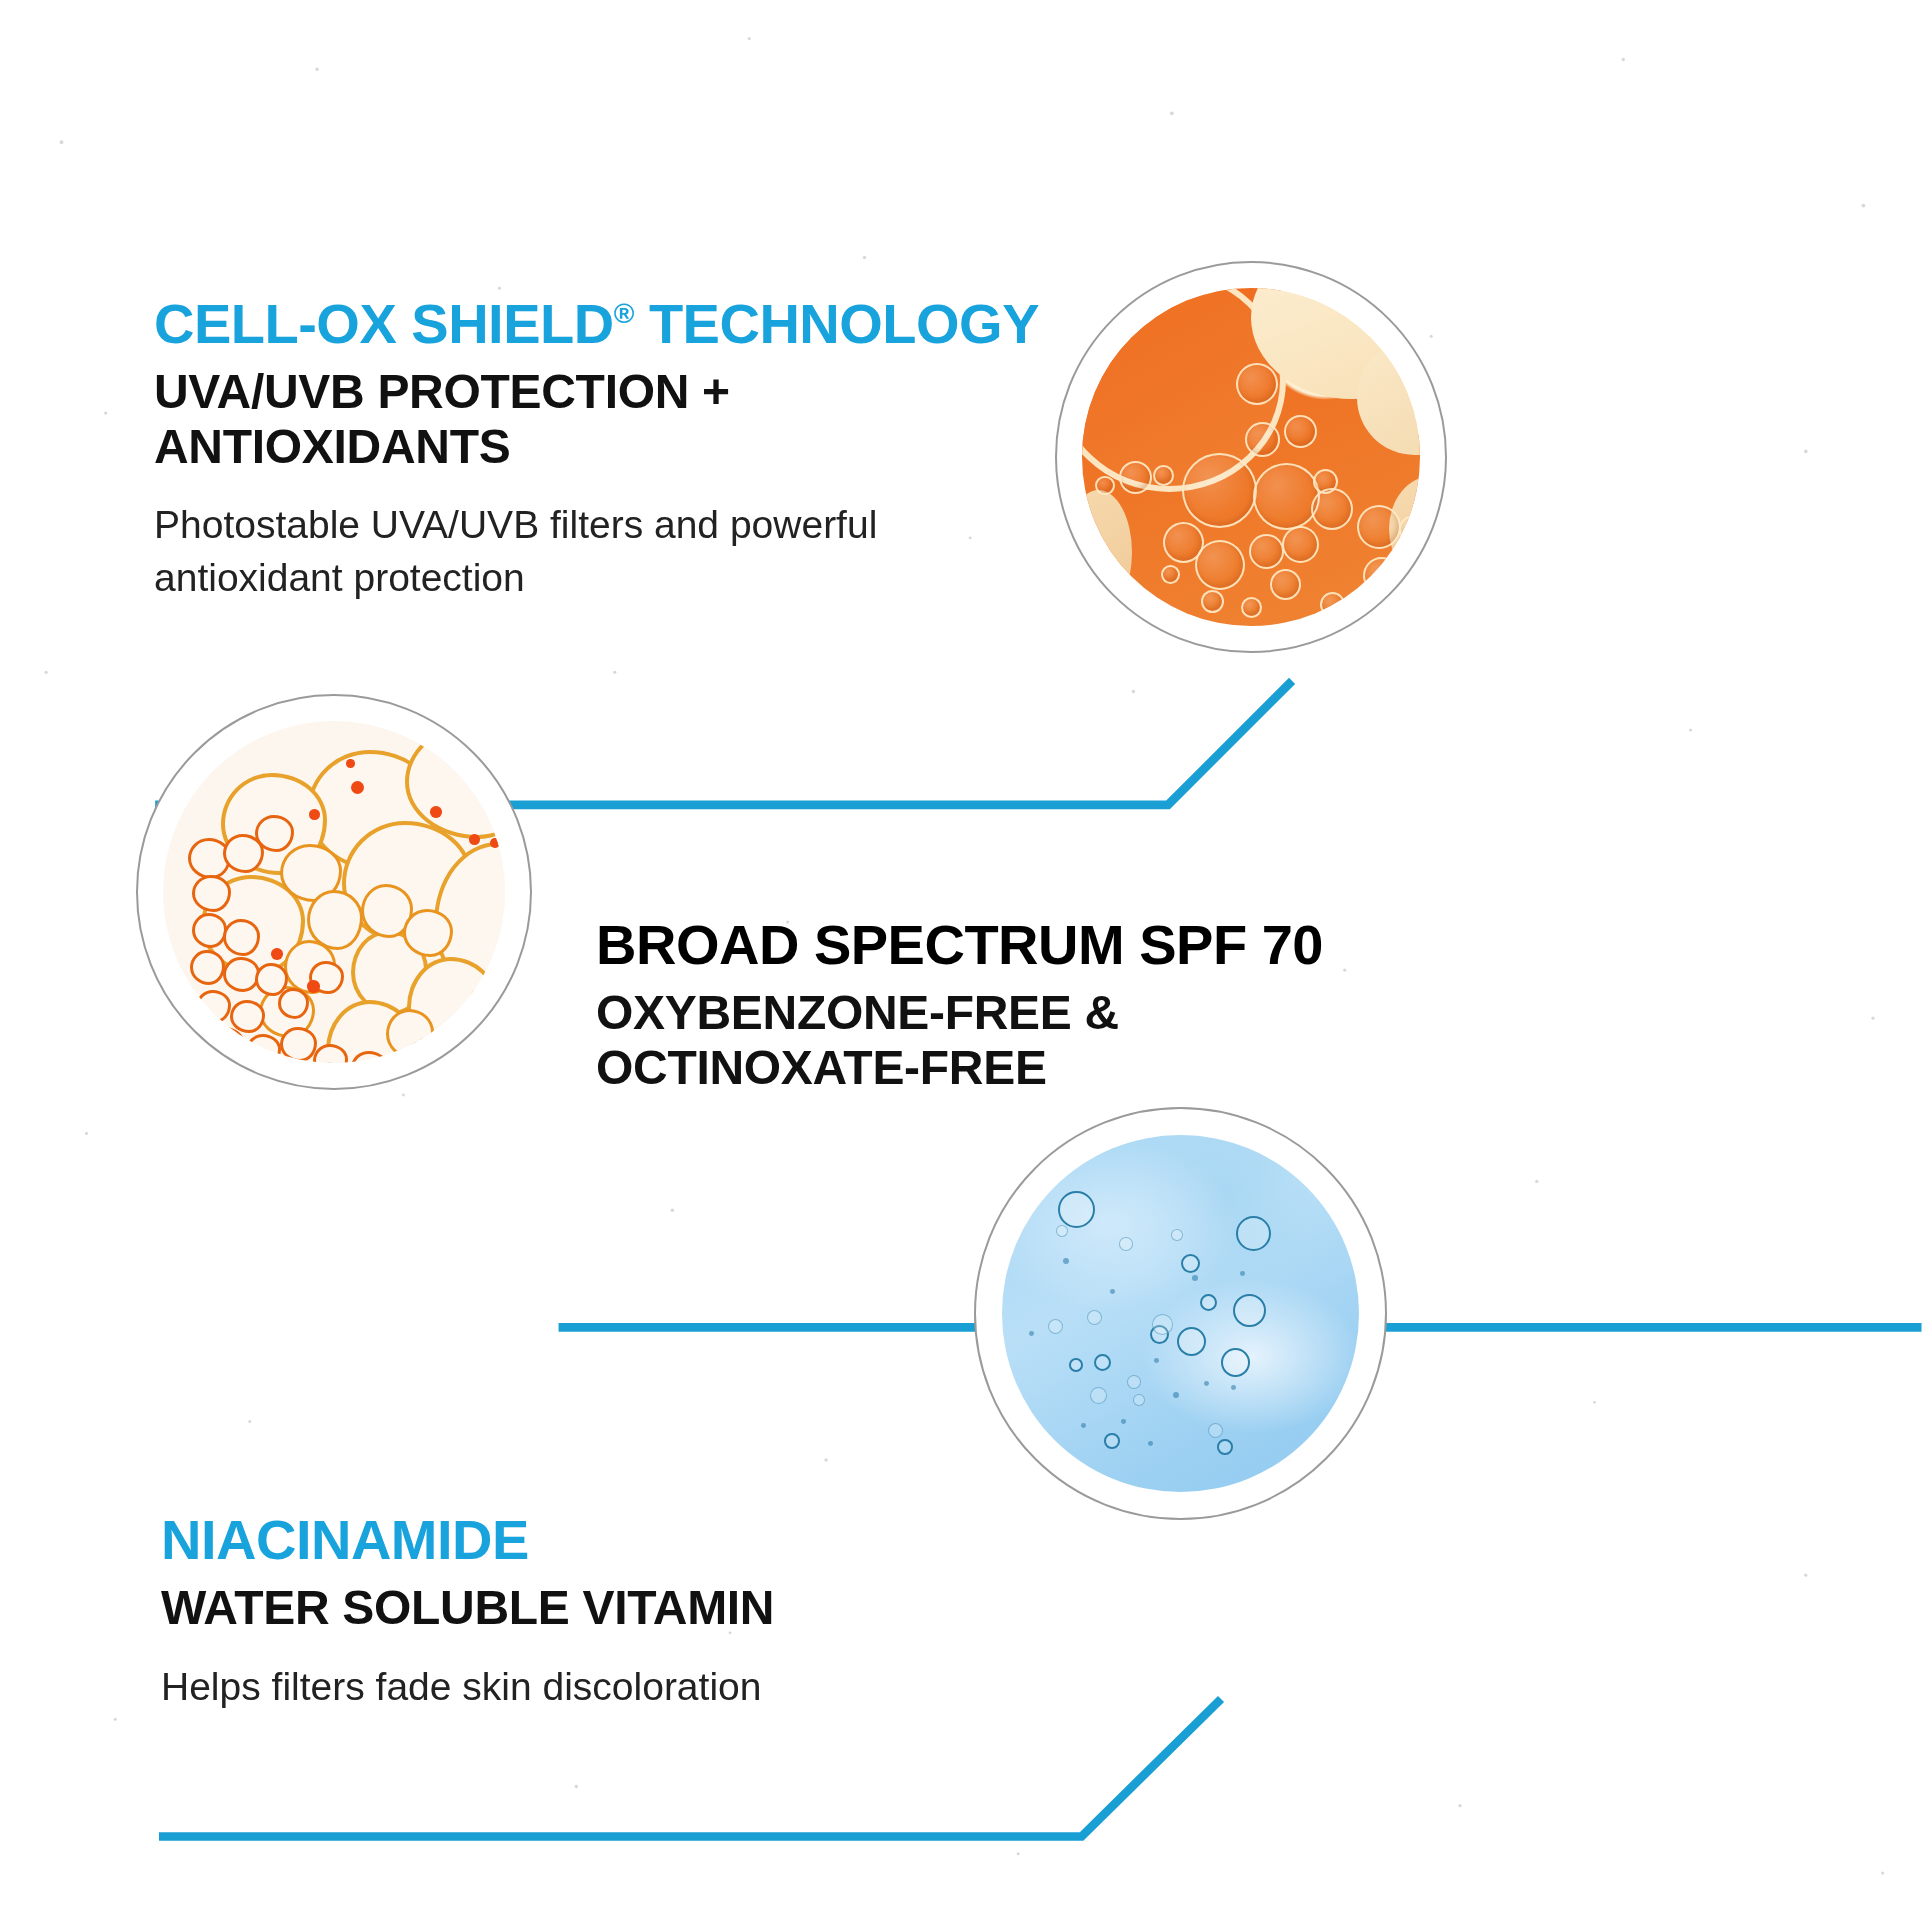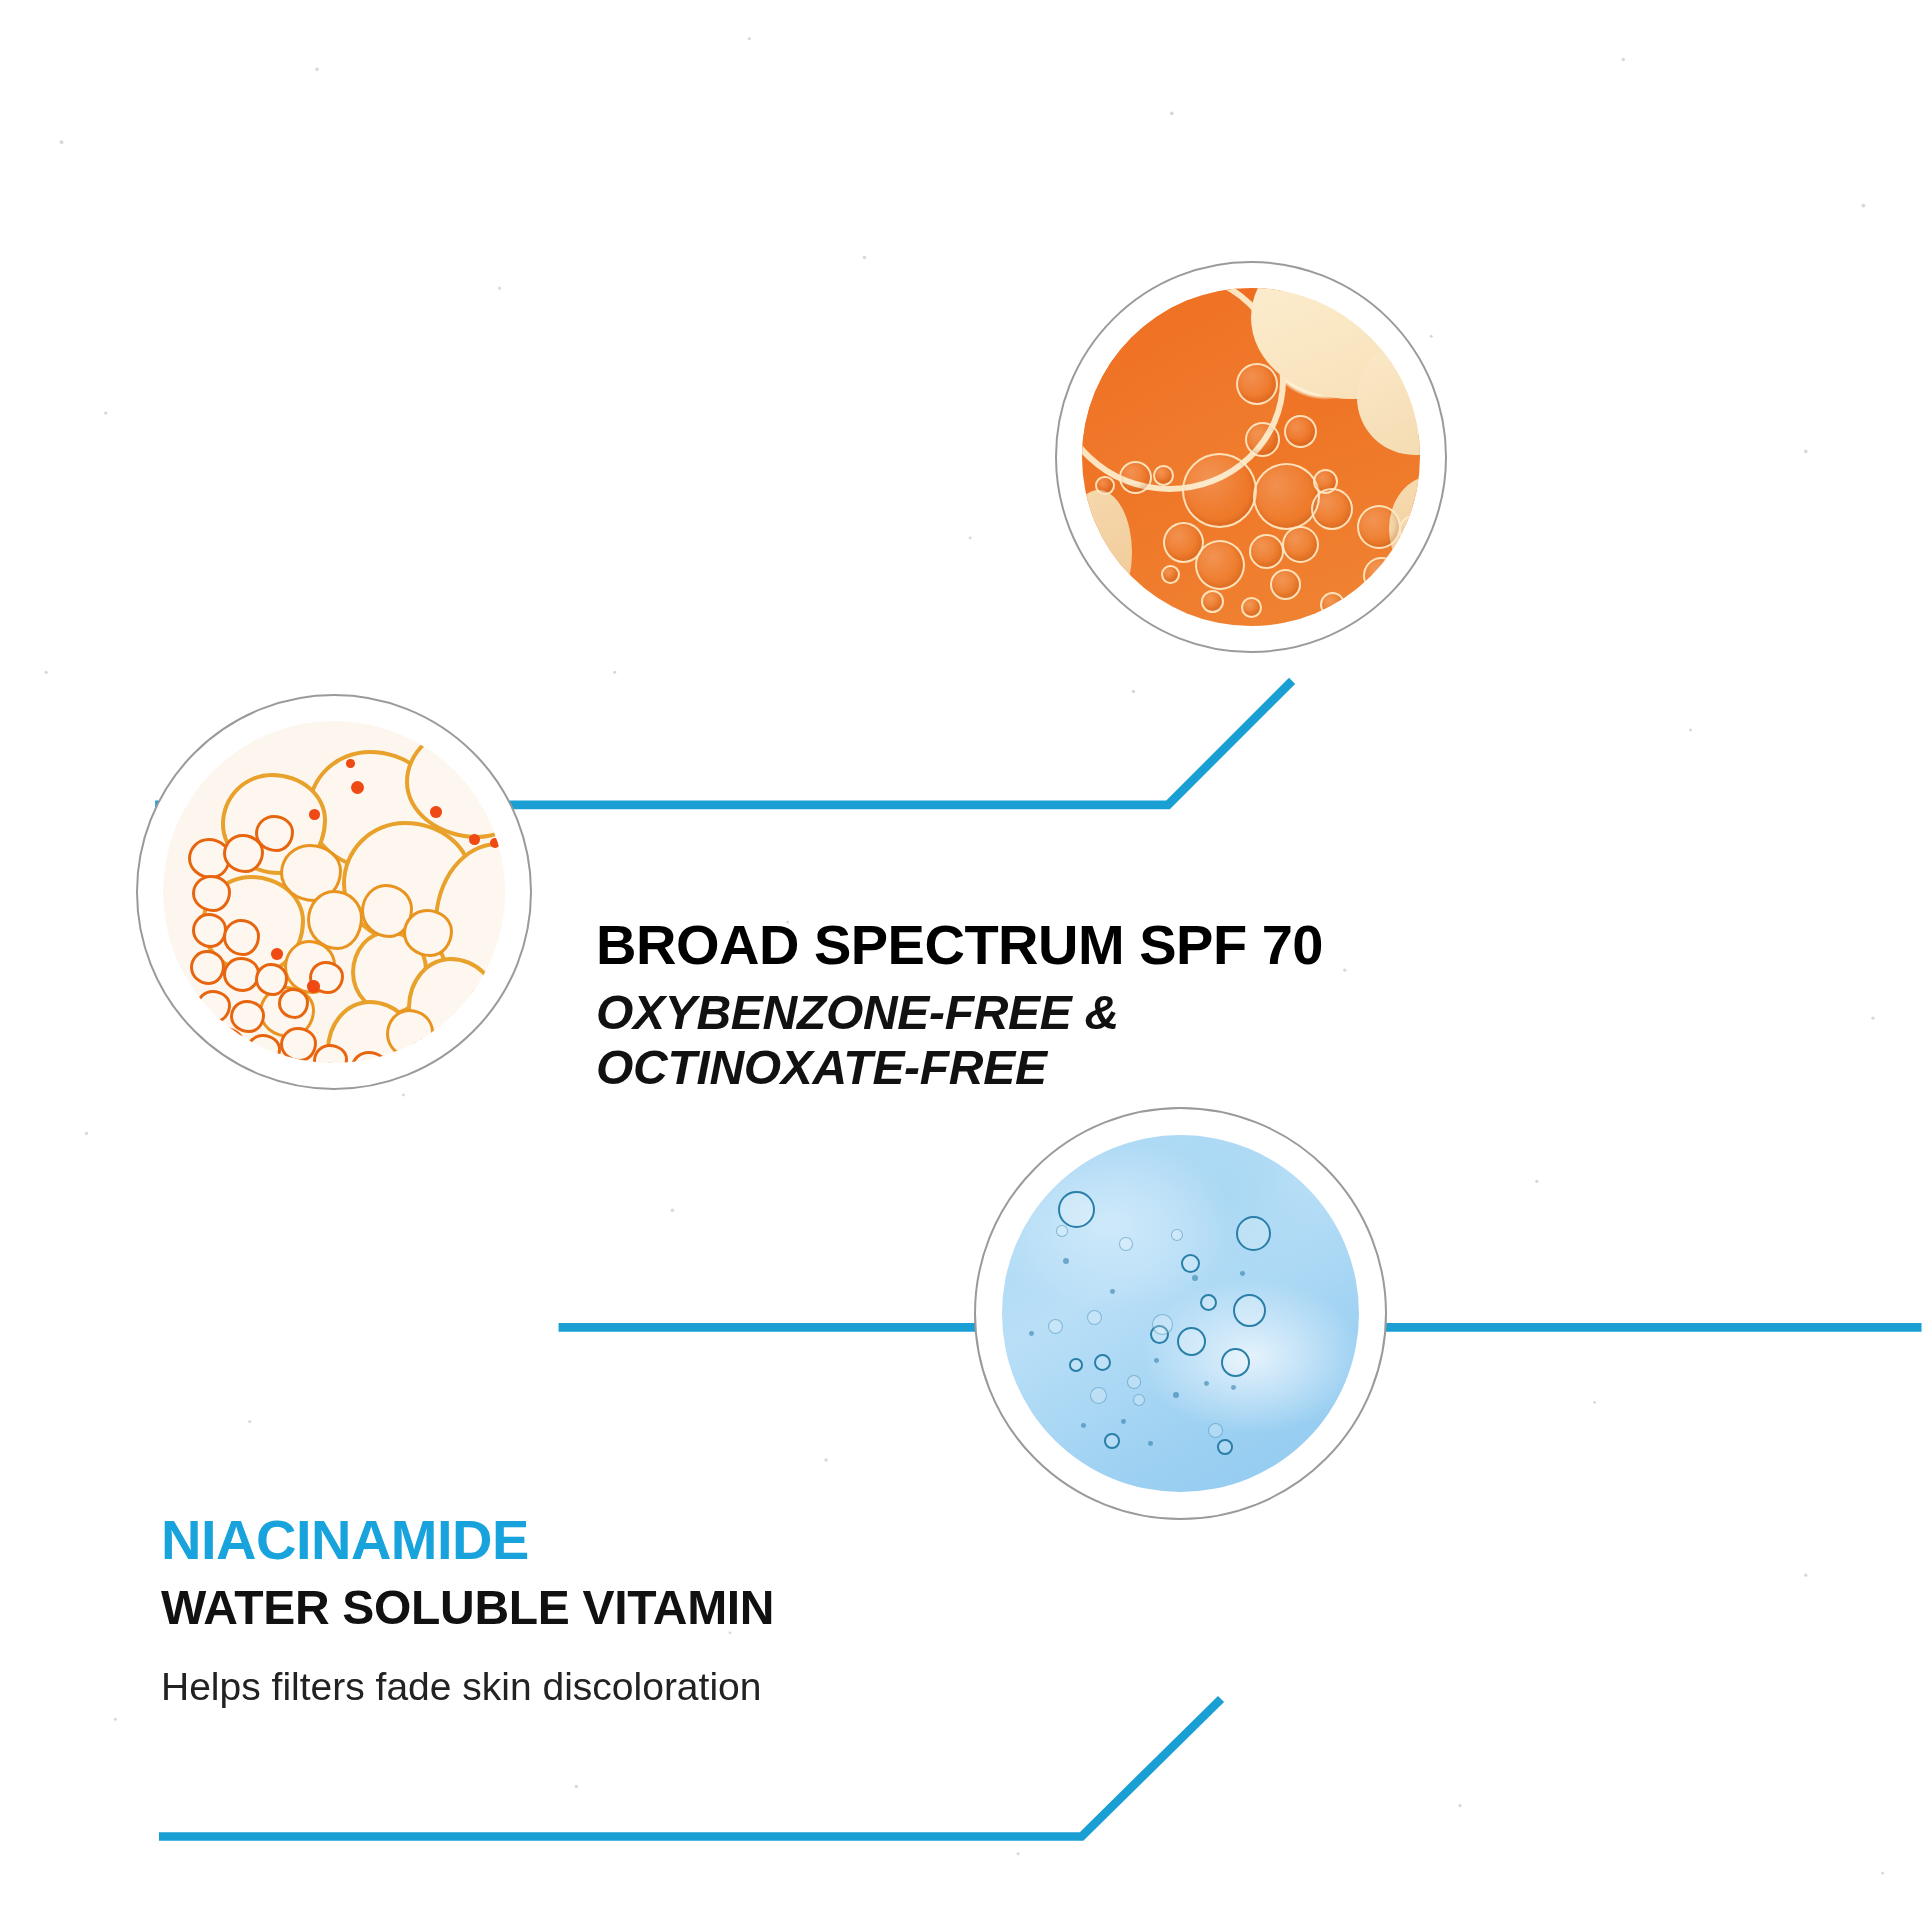--- a/index.html
+++ b/index.html
@@ -72,21 +72,21 @@
     line-height: 1.35;
     color: #222222;
     margin-top: 25px;
   }
 
   #block-1 { left: 154px; top: 294px; width: 961px; }
   #block-2 { left: 596px; top: 915px; width: 1307px; text-align: left; }
   #block-3 { left: 161px; top: 1510px; width: 961px; }
 
   #block-2 .acc-head { font-size: 56px; }
-  #block-2 .sub-head { font-size: 48px; font-style: italic; }
+  #block-2 .sub-head { font-size: 48px; }
 
   
   #connectors {
     position: absolute;
     inset: 0;
     pointer-events: none;
   }
 
   
   .swatch {
@@ -213,20 +213,30 @@
 
   <svg id="connectors" width="1923" height="1921" viewBox="0 0 2002 2000" aria-hidden="true">
 
     <polyline points="166,838 1216,838 1342,712" fill="none" stroke="#1a9fd4" stroke-width="9" stroke-linecap="square" stroke-linejoin="miter"></polyline>
 
     <line x1="586" y1="1382" x2="1996" y2="1382" stroke="#1a9fd4" stroke-width="9" stroke-linecap="square"></line>
 
     <polyline points="170,1912 1126,1912 1268,1772" fill="none" stroke="#1a9fd4" stroke-width="9" stroke-linecap="square" stroke-linejoin="miter"></polyline>
   </svg>
 
+  <div class="block" id="block-1">
+    <div class="acc-head" style="color:#18a3dc">
+      <span>CELL-OX SHIELD</span><sup>®</sup><span> TECHNOLOGY</span>
+    </div>
+    <div class="sub-head">
+      <div>UVA/UVB PROTECTION +</div>
+      <div>ANTIOXIDANTS</div>
+    </div>
+    <div class="body-copy" style="width:788px">Photostable UVA/UVB filters and powerful antioxidant protection</div>
+  </div>
 
   <div class="block" id="block-2">
     <div class="acc-head" style="color:#000000">BROAD SPECTRUM SPF 70</div>
     <div class="sub-head">
       <div>OXYBENZONE-FREE &amp;</div>
       <div>OCTINOXATE-FREE</div>
     </div>
   </div>
 
   <div class="block" id="block-3">

